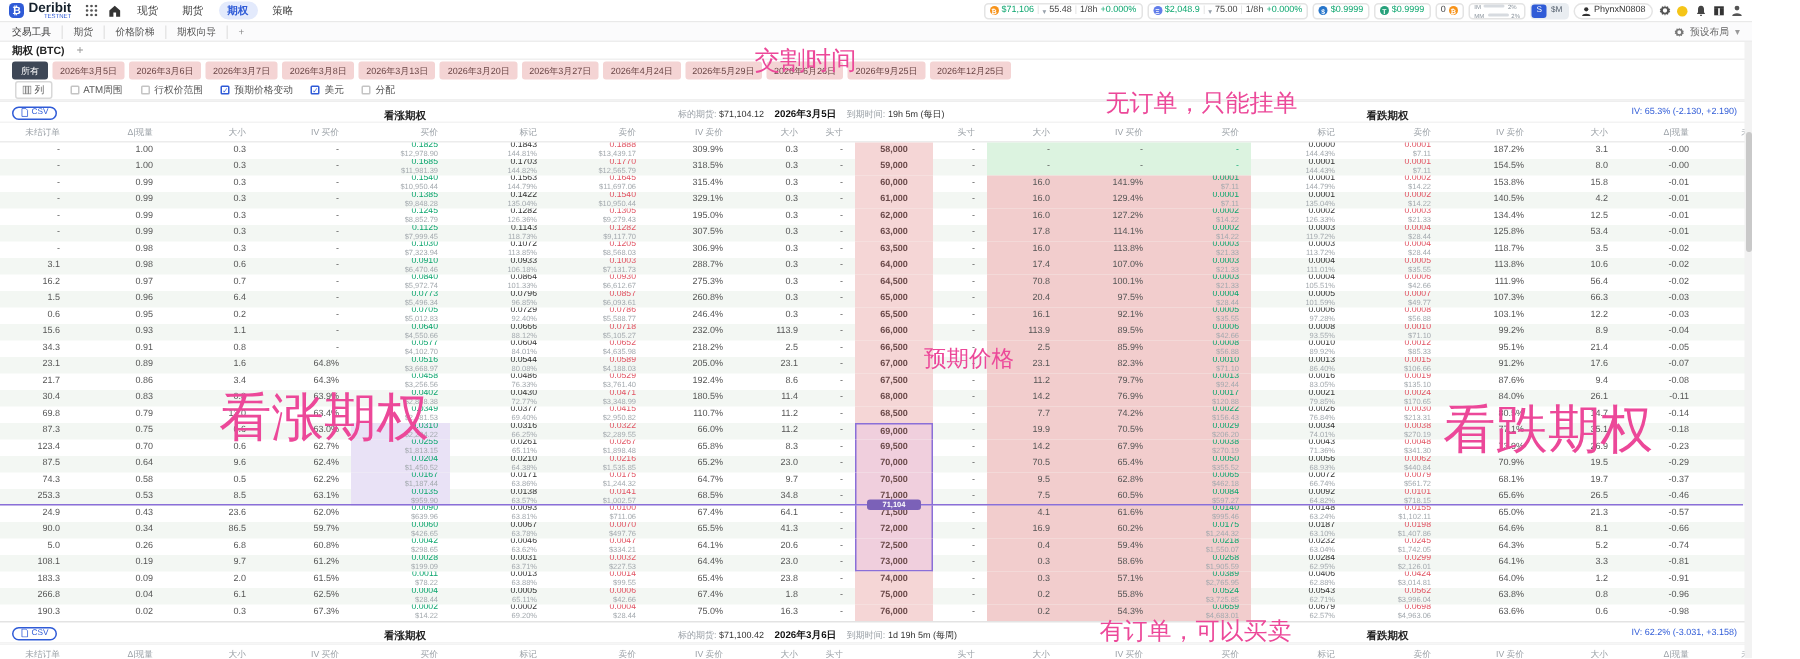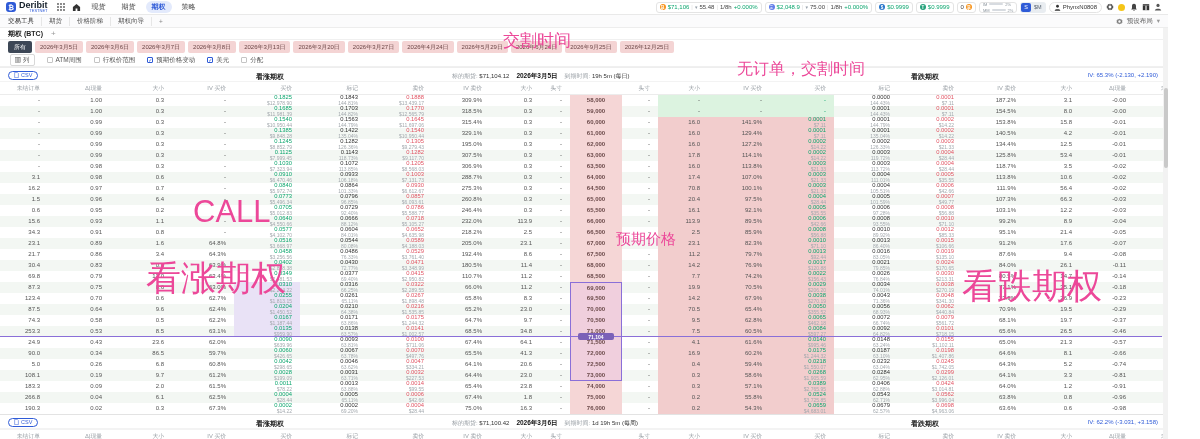--- a/index.html
+++ b/index.html
@@ -1602,19 +1602,19 @@
         <div>未结订单</div>
         <div></div>
       </div>
     </div>
 
   <div class="scrollbar">
       <div class="thumb"></div>
     </div>
 
   <div class="anno a-delivery">交割时间</div>
-  <div class="anno a-noorders">无订单，交割时间</div>
-  <div class="anno a-call">CALL</div>
+  <div class="anno a-noorders">无订单，只能挂单</div>
   <div class="anno a-callcn">看涨期权</div>
   <div class="anno a-expected">预期价格</div>
   <div class="anno a-putcn">看跌期权</div>
+  <div class="anno a-hasorders">有订单，可以买卖</div>
 
 </div>
 
 </body></html>

